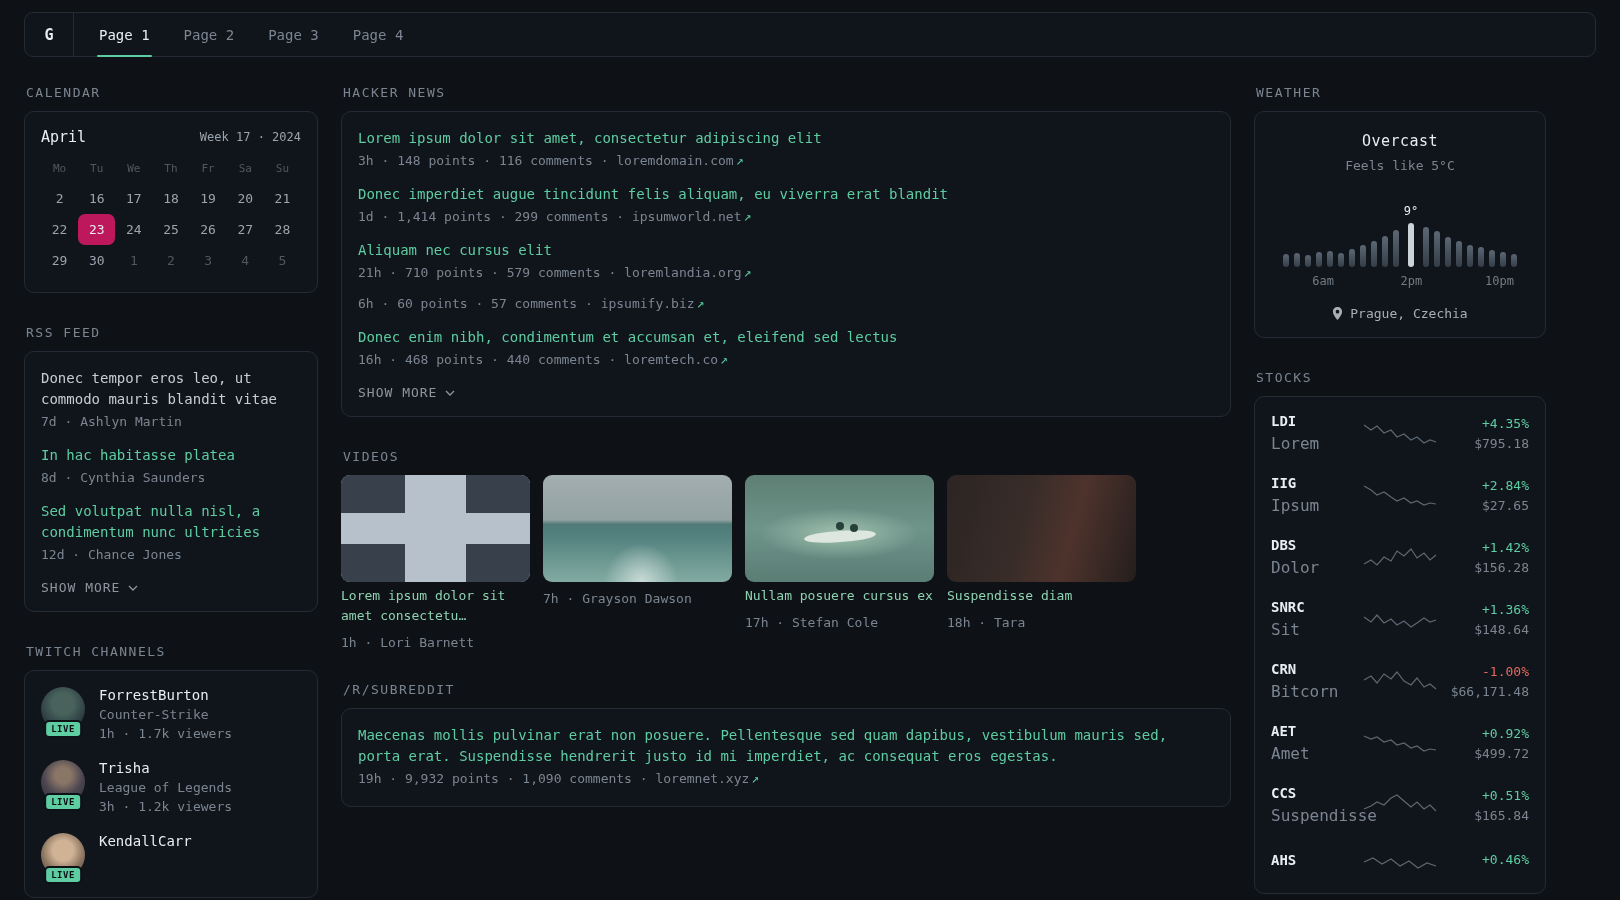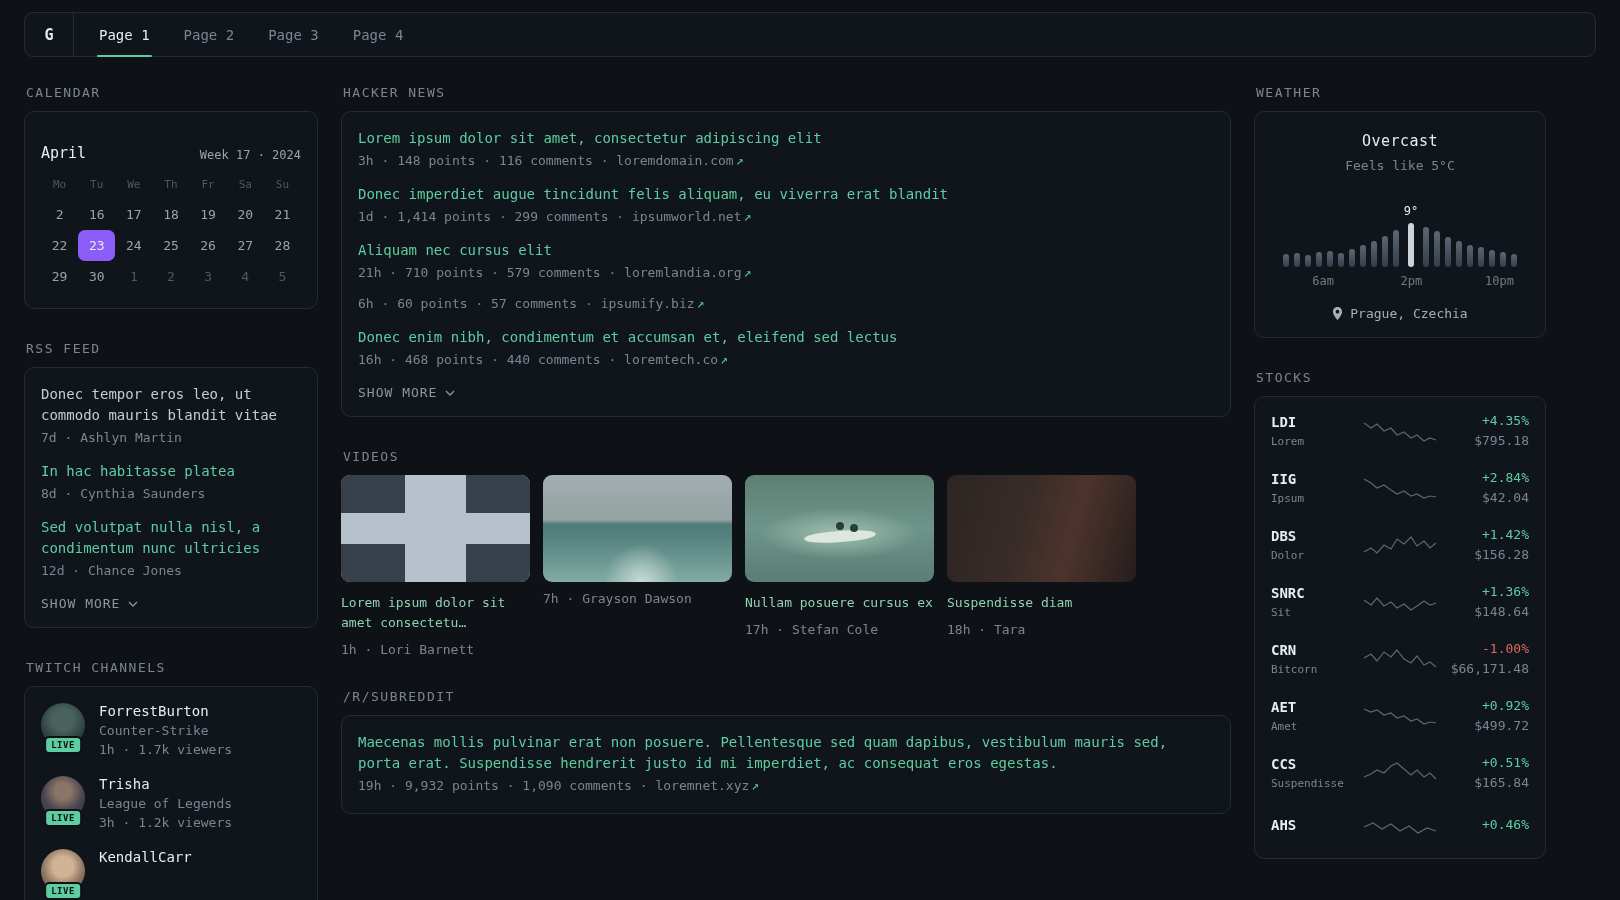--- a/index.html
+++ b/index.html
@@ -23,27 +23,27 @@
   .tab.active{color:var(--bright);}
   .tab.active::after{content:"";position:absolute;left:15px;right:15px;bottom:-1px;height:2px;
     background:var(--accent);border-radius:2px;}
   
   .main{display:grid;grid-template-columns:294px 890px 292px;gap:23px;padding:28px 24px 0;align-items:start;}
   .col{min-width:0;}
   .widget + .widget{margin-top:32px;}
   .sec{font-size:13px;font-weight:normal;color:var(--muted);letter-spacing:1.5px;margin:0 0 11px 2px;}
   .card{background:var(--card);border:1px solid var(--border);border-radius:10px;padding:16px;}
   
-  .cal-head{display:flex;justify-content:space-between;align-items:flex-end;margin-bottom:12px;margin-top:16px;}
+  .cal-head{display:flex;justify-content:space-between;align-items:center;margin-bottom:12px;}
   .cal-month{font-size:15px;color:var(--bright);}
   .cal-week{font-size:12px;color:#9aa4ae;}
   .cal-dow,.cal-days{display:grid;grid-template-columns:repeat(7,1fr);}
   .dow{font-size:11px;color:var(--dim);text-align:center;padding:4px 0 8px;}
   .day{font-size:13px;color:#9aa4ae;text-align:center;height:31px;line-height:31px;border-radius:7px;}
-  .day.selected{background:#8b5cf6;color:var(--bright);}
+  .day.selected{background:#be185d;color:var(--bright);}
   .day.dim{color:var(--dim);}
   
   .feed-item{margin-bottom:16px;}
   .feed-title{display:block;font-size:14px;line-height:21px;text-decoration:none;cursor:pointer;}
   .feed-title.link{color:var(--accent);}
   .feed-title.plain{color:#c6cdd4;}
   .item-meta{font-size:13px;color:var(--muted);margin-top:4px;}
   .domain{color:var(--muted);text-decoration:none;cursor:pointer;}
   .arrow{color:var(--accent);margin-left:2px;}
   .show-more{display:inline-flex;align-items:center;gap:8px;font-size:13px;color:#8d96a0;
@@ -73,21 +73,21 @@
       linear-gradient(120deg,#7a7064 0%,#6b6055 35%,#55493d 65%,#3f372e 100%);}
   .v3{background:radial-gradient(ellipse 30% 55% at 52% 100%,rgba(225,235,232,.75),rgba(225,235,232,0) 65%),
       linear-gradient(180deg,#a3aeb0 0%,#93a2a2 42%,#4f7a77 46%,#548280 58%,#6a968f 78%,#82aba2 100%);}
   .v4{background:radial-gradient(ellipse 70% 40% at 50% 55%,#9fc0ae 0,rgba(159,192,174,0) 60%),
       linear-gradient(180deg,#5e7f73 0%,#6e948a 50%,#5a7d74 100%);}
   .v4::before{content:"";position:absolute;left:50%;top:52%;width:72px;height:11px;margin-left:-36px;
     border-radius:50%/60%;background:#dde6df;transform:rotate(-4deg);}
   .v4::after{content:"";position:absolute;left:48%;top:44%;width:8px;height:8px;border-radius:50%;
     background:#27413a;box-shadow:14px 2px 0 #27413a;}
   .v5{background:linear-gradient(105deg,#2c2523 0%,#382c28 40%,#4e332c 65%,#241e1d 100%);}
-  .video-title{display:block;margin-top:11px;font-size:13px;line-height:20px;color:var(--accent-soft);
+  .video-title{display:block;margin-top:4px;font-size:13px;line-height:20px;color:var(--accent-soft);
     text-decoration:none;cursor:pointer;}
   .video-meta{margin-top:9px;font-size:13px;color:var(--muted);}
   
   .weather-card{padding:20px 16px 16px;}
   .w-cond{text-align:center;font-size:15px;color:var(--bright);letter-spacing:.5px;}
   .w-feels{text-align:center;font-size:13px;color:var(--muted);margin-top:8px;}
   .w-chart{display:flex;align-items:flex-end;justify-content:center;gap:5px;height:76px;margin-top:18px;}
   .wbar-wrap{display:flex;flex-direction:column;align-items:center;justify-content:flex-end;gap:5px;}
   .wbar-label{font-size:12px;color:var(--bright);}
   .wbar-label:empty{display:none;}
@@ -99,21 +99,21 @@
   .w-times span:nth-of-type(2){left:55%;}
   .w-times span:nth-of-type(3){left:94%;}
   .w-loc{display:flex;align-items:center;justify-content:center;gap:7px;margin-top:16px;
     font-size:13px;color:#a6afb8;}
   .pin svg{display:block;fill:#a6afb8;}
   
   .stock-row{display:flex;align-items:center;margin-bottom:22px;cursor:pointer;}
   .stock-row:last-child{margin-bottom:0;}
   .stock-left{flex:1;min-width:0;}
   .stock-sym{font-size:14px;font-weight:bold;color:var(--bright);}
-  .stock-name{font-size:11px;color:var(--muted);margin-top:5px;}
+  .stock-name{font-size:16px;color:var(--muted);margin-top:5px;}
   .stock-spark{flex:0 0 76px;}
   .stock-spark svg{display:block;}
   .stock-right{flex:1;text-align:right;}
   .stock-change{font-size:13px;}
   .stock-change.pos{color:var(--accent);}
   .stock-change.neg{color:var(--neg);}
   .stock-price{font-size:13px;color:var(--muted);margin-top:5px;}
 </style>
 </head>
 <body>
@@ -519,21 +519,21 @@
                 <div class="stock-sym">IIG</div>
                 <div class="stock-name">Ipsum</div>
               </div>
               <div class="stock-spark">
                 <svg width="76" height="30" viewBox="0 0 74 30">
                   <polyline fill="none" stroke="#5d6772" stroke-width="1.2" points="1,6 8,10 14,15 21,12 28,17 34,21 41,18 48,23 54,21 61,25 67,23 73,24"></polyline>
                 </svg>
               </div>
               <div class="stock-right">
                 <div class="stock-change pos">+2.84%</div>
-                <div class="stock-price">$42.04</div>
+                <div class="stock-price">$27.65</div>
               </div>
             </div>
 
             <div class="stock-row">
               <div class="stock-left">
                 <div class="stock-sym">DBS</div>
                 <div class="stock-name">Dolor</div>
               </div>
               <div class="stock-spark">
                 <svg width="76" height="30" viewBox="0 0 74 30">

